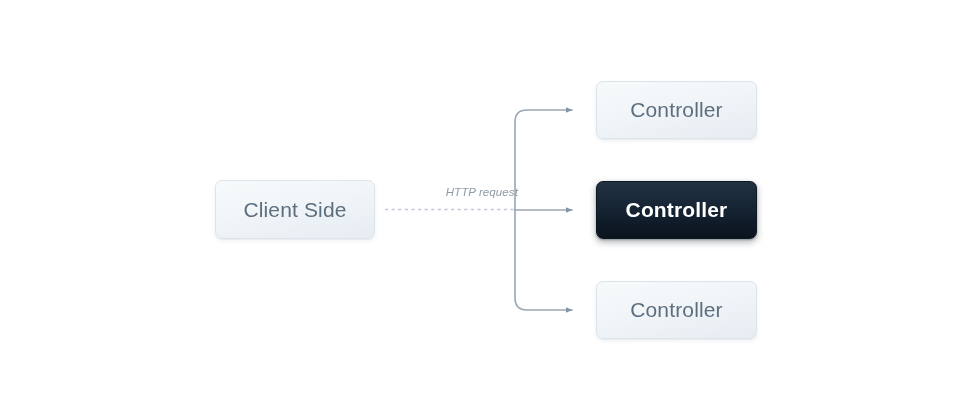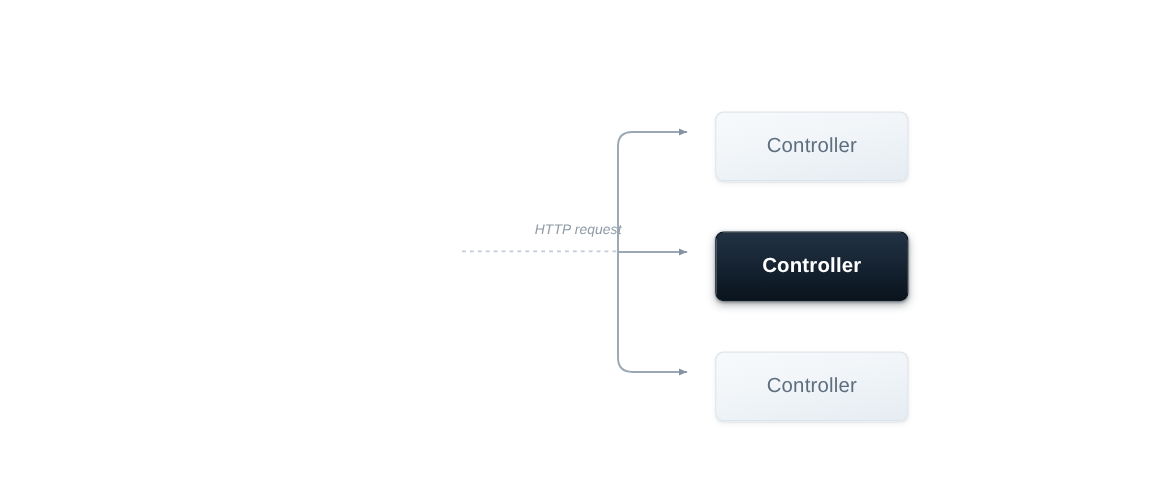--- a/index.html
+++ b/index.html
@@ -34,24 +34,23 @@
   }
 
   
   .node {
     position: absolute;
     box-sizing: border-box;
     display: flex;
     align-items: center;
     justify-content: center;
     border-radius: 7px;
-    font-size: 17px;
+    font-size: 21px;
     letter-spacing: 0.15px;
     user-select: none;
-    margin-top: 12px;
   }
 
   .node-light {
     background: linear-gradient(168deg, #f7fafb 0%, #f2f6f9 38%, #e6ecf2 100%);
     border: 1px solid #dde5ec;
     color: #5d6e7e;
     font-weight: 400;
     box-shadow: 0 2px 4px rgba(39, 58, 80, 0.07),
                 0 1px 1px rgba(39, 58, 80, 0.05);
   }
@@ -113,20 +112,23 @@
 
     <path d="M515,210 L515,122 Q515,110 527,110 L572,110" fill="none" stroke="#9aa7b4" stroke-width="1.6" stroke-linecap="round" marker-end="url(#arrowhead)"></path>
 
     <path d="M515,210 L572,210" fill="none" stroke="#9aa7b4" stroke-width="1.6" stroke-linecap="round" marker-end="url(#arrowhead)"></path>
 
     <path d="M515,210 L515,298 Q515,310 527,310 L572,310" fill="none" stroke="#9aa7b4" stroke-width="1.6" stroke-linecap="round" marker-end="url(#arrowhead)"></path>
   </svg>
 
   <div id="edge-label-http-request">HTTP request</div>
 
+  <div id="node-client-side" class="node node-light">
+    <span>Client Side</span>
+  </div>
 
   <div id="node-controller-top" class="node node-light node-controller">
     <span>Controller</span>
   </div>
 
   <div id="node-controller-active" class="node node-dark node-controller">
     <span>Controller</span>
   </div>
 
   <div id="node-controller-bottom" class="node node-light node-controller">

